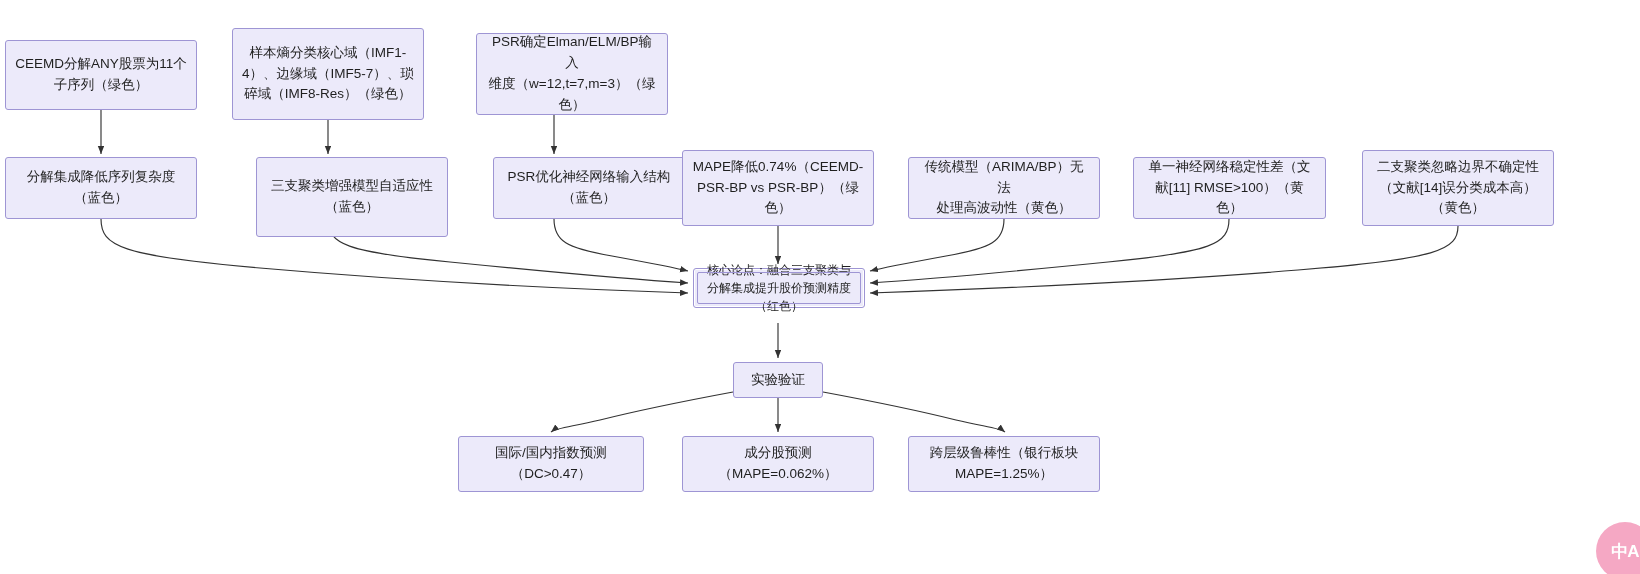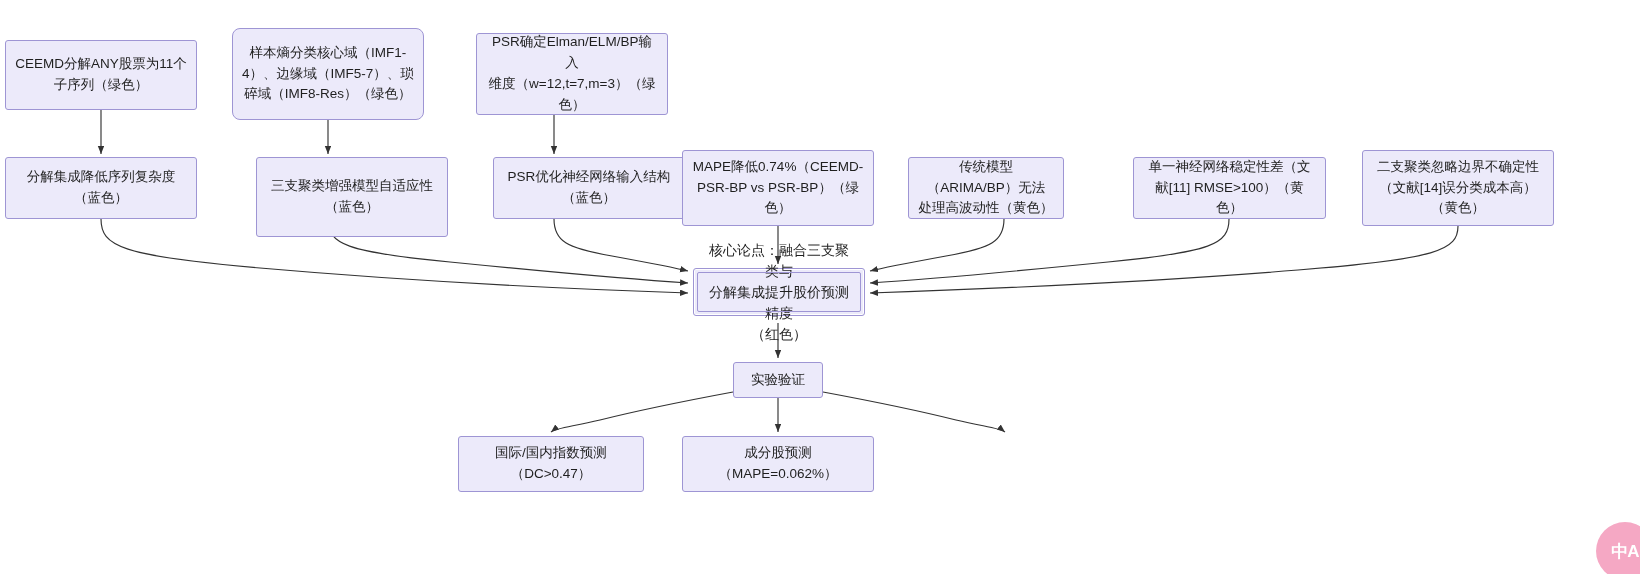--- a/index.html
+++ b/index.html
@@ -63,59 +63,61 @@
 
       <path d="M733,392 C690,400 640,410 600,420 C570,427 556,428 551,432"></path>
       <path d="M778,398 L778,432"></path>
       <path d="M823,392 C866,400 916,410 956,420 C986,427 1000,428 1005,432"></path>
     </g>
   </svg>
 
   <div class="node" style="left:5px;top:40px;width:192px;height:70px;">CEEMD分解ANY股票为11个
 子序列（绿色）</div>
 
-  <div class="node" style="left:232px;top:28px;width:192px;height:92px;border-radius:8px;">样本熵分类核心域（IMF1-
+  <div class="node" style="left:232px;top:28px;width:192px;height:92px;">样本熵分类核心域（IMF1-
 4）、边缘域（IMF5-7）、琐
 碎域（IMF8-Res）（绿色）</div>
 
   <div class="node" style="left:458px;top:33px;width:192px;height:82px;margin-left:18px;">PSR确定Elman/ELM/BP输入
 维度（w=12,t=7,m=3）（绿
 色）</div>
 
   <div class="node" style="left:5px;top:157px;width:192px;height:62px;">分解集成降低序列复杂度
 （蓝色）</div>
 
   <div class="node" style="left:232px;top:157px;width:192px;height:80px;margin-left:24px;">三支聚类增强模型自适应性
 （蓝色）</div>
 
   <div class="node" style="left:458px;top:157px;width:192px;height:62px;margin-left:35px;">PSR优化神经网络输入结构
 （蓝色）</div>
 
   <div class="node" style="left:682px;top:150px;width:192px;height:76px;">MAPE降低0.74%（CEEMD-
 PSR-BP vs PSR-BP）（绿
 色）</div>
 
-  <div class="node" style="left:908px;top:157px;width:156px;height:62px;">传统模型（ARIMA/BP）无法
+  <div class="node" style="left:908px;top:157px;width:192px;height:62px;">传统模型（ARIMA/BP）无法
 处理高波动性（黄色）</div>
 
   <div class="node" style="left:1133px;top:157px;width:193px;height:62px;text-align:center;">单一神经网络稳定性差（文
 献[11] RMSE&gt;100）（黄色）</div>
 
   <div class="node" style="left:1362px;top:150px;width:192px;height:76px;">二支聚类忽略边界不确定性
 （文献[14]误分类成本高）
 （黄色）</div>
 
-  <div class="node core" style="left:693px;top:268px;width:172px;height:48px;font-size:14px;line-height:1.5;">核心论点：融合三支聚类与
+  <div class="node core" style="left:693px;top:268px;width:172px;height:40px;font-size:12px;line-height:1.5;">核心论点：融合三支聚类与
 分解集成提升股价预测精度
 （红色）</div>
 
   <div class="node small" style="left:733px;top:362px;width:90px;height:36px;">实验验证</div>
 
   <div class="node" style="left:458px;top:436px;width:186px;height:56px;">国际/国内指数预测
 （DC&gt;0.47）</div>
 
   <div class="node" style="left:682px;top:436px;width:192px;height:56px;">成分股预测
 （MAPE=0.062%）</div>
 
+  <div class="node" style="left:908px;top:436px;width:192px;height:56px;">跨层级鲁棒性（银行板块
+MAPE=1.25%）</div>
 
   <div class="watermark">中A</div>
 
 </div>
 
 </body></html>

